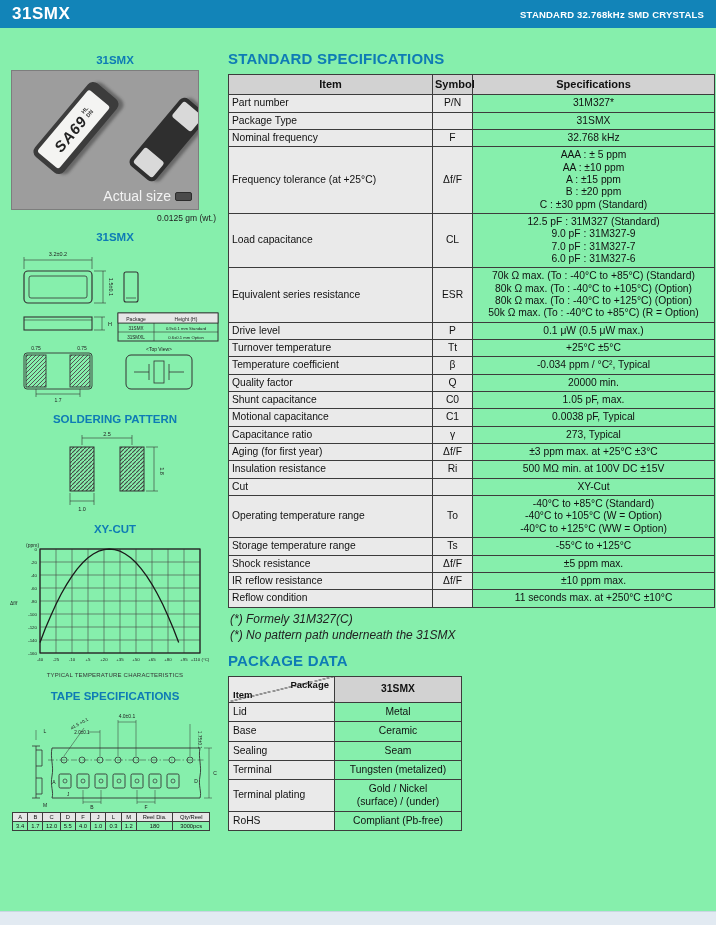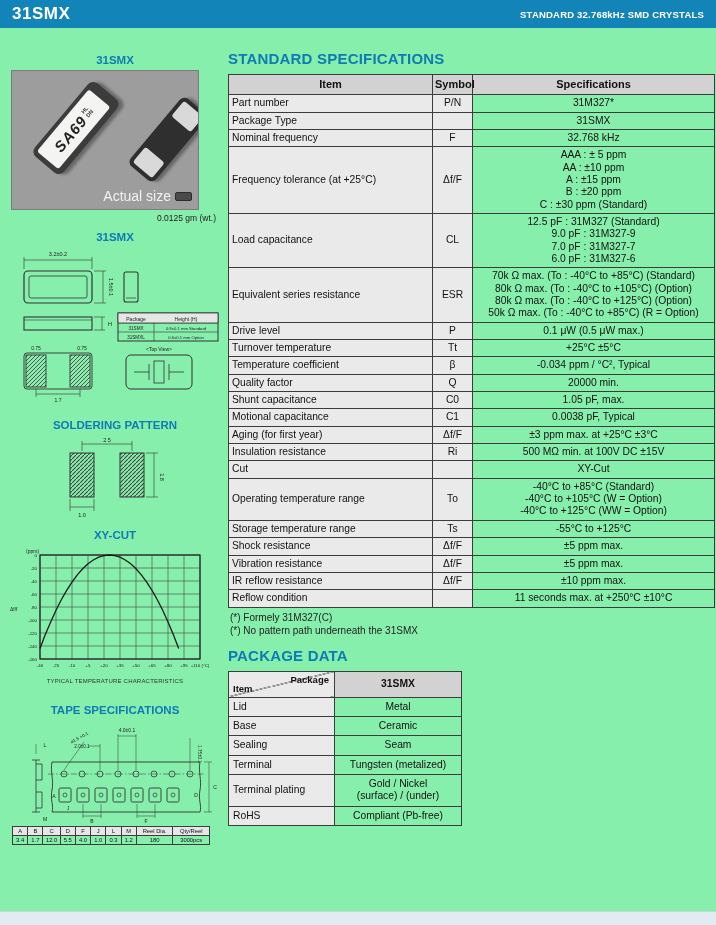--- a/index.html
+++ b/index.html
@@ -40,21 +40,21 @@
   .tape-table th{background:#e6e6e6;}
   
   .heading{color:#0e7bb5;font-weight:bold;font-size:15px;margin:0 0 7px 0;letter-spacing:.2px;}
   table.spec{border-collapse:collapse;table-layout:fixed;width:486px;border:1.5px solid #3c3c3c;}
   table.spec th,table.spec td{border:1px solid #3c3c3c;font-size:10.3px;line-height:1.2;
       padding:2px 3px;vertical-align:middle;box-sizing:border-box;}
   table.spec th{background:#d2d2d2;font-weight:bold;font-size:11px;padding:3px 2px;}
   td.c-item{background:#eaeaea;text-align:left;padding-left:6px;}
   td.c-sym{background:#eaeaea;text-align:center;}
   td.c-spec{text-align:center;white-space:pre-line;}
-  .footnotes{font-size:10px;color:#222;line-height:1.35;margin:3px 0 9px 2px;}
+  .footnotes{font-size:12px;color:#222;line-height:1.35;margin:3px 0 9px 2px;font-style:italic;}
   table.pkg{border-collapse:collapse;table-layout:fixed;width:233px;border:1.5px solid #3c3c3c;margin-top:2px;}
   table.pkg th,table.pkg td{border:1px solid #3c3c3c;font-size:10.3px;line-height:1.2;padding:3px 4px;box-sizing:border-box;}
   th.diag{position:relative;background:#eaeaea;height:26px;padding:0;
       background-image:linear-gradient(to bottom right,transparent 49.3%,#3c3c3c 49.3%,#3c3c3c 50.7%,transparent 50.7%);}
   .d-top{position:absolute;right:5px;top:2px;font-size:9.5px;font-weight:bold;}
   .d-bot{position:absolute;left:4px;bottom:2px;font-size:9.5px;font-weight:bold;}
   th.pkg-col{background:#d2d2d2;font-weight:bold;font-size:11.5px;text-align:center;}
   td.p-item{background:#eaeaea;text-align:left;}
   td.p-val{text-align:center;white-space:pre-line;}
   .bottom-strip{position:absolute;left:0;bottom:0;width:716px;height:13px;background:#e2eaf2;border-top:1px solid #c9d6e2;}
@@ -149,21 +149,21 @@
 
       <text x="151" y="104" font-size="5" text-anchor="middle">&lt;Top View&gt;</text>
       <rect x="118" y="108" width="66" height="34" rx="5" fill="none" stroke="#333" stroke-width="1"></rect>
       <line x1="126" y1="125" x2="141" y2="125" stroke="#333" stroke-width="0.8"></line>
       <line x1="161" y1="125" x2="176" y2="125" stroke="#333" stroke-width="0.8"></line>
       <line x1="141" y1="117" x2="141" y2="133" stroke="#333" stroke-width="0.8"></line>
       <line x1="161" y1="117" x2="161" y2="133" stroke="#333" stroke-width="0.8"></line>
       <rect x="146" y="114" width="10" height="22" fill="none" stroke="#333" stroke-width="0.8"></rect>
     </svg>
 
-    <div class="sec-title" style="margin-top:16px;">SOLDERING PATTERN</div>
+    <div class="sec-title" style="margin-top:10px;">SOLDERING PATTERN</div>
 
     <svg class="drawing" width="214" height="86" viewBox="0 0 214 86">
       <defs>
         <pattern id="hatch2" patternUnits="userSpaceOnUse" width="4" height="4">
           <path d="M0,4 L4,0" stroke="#444" stroke-width="1.1"></path>
         </pattern>
       </defs>
       <rect x="62" y="18" width="24" height="44" fill="url(#hatch2)" stroke="#333" stroke-width="1"></rect>
       <rect x="112" y="18" width="24" height="44" fill="url(#hatch2)" stroke="#333" stroke-width="1"></rect>
       <line x1="74" y1="16" x2="74" y2="6" stroke="#333" stroke-width="0.6"></line>
@@ -223,21 +223,21 @@
         <text x="29" y="89.8" font-size="4.4" text-anchor="end">-120</text>
         <line x1="32" y1="101" x2="192" y2="101" stroke="#444" stroke-width="0.6"></line>
         <text x="29" y="102.8" font-size="4.4" text-anchor="end">-140</text>
         <line x1="32" y1="114" x2="192" y2="114" stroke="#444" stroke-width="0.6"></line>
         <text x="29" y="115.8" font-size="4.4" text-anchor="end">-160</text>
         <rect x="32" y="10" width="160" height="104" fill="none" stroke="#222" stroke-width="1.2"></rect>
         <polyline points="32.0,103.4 37.3,89.6 42.7,76.9 48.0,65.3 53.3,54.8 58.7,45.4 64.0,37.1 69.3,29.9 74.7,23.8 80.0,18.8 85.3,15.0 90.7,12.2 96.0,10.6 101.3,10.0 106.7,10.6 112.0,12.2 117.3,15.0 122.7,18.8 128.0,23.8 133.3,29.9 138.7,37.1 144.0,45.4 149.3,54.8 154.7,65.3 160.0,76.9 165.3,89.6 170.7,103.4" fill="none" stroke="#1a1a1a" stroke-width="1.3"></polyline>
       </svg>
     <div class="chart-caption">TYPICAL TEMPERATURE CHARACTERISTICS</div>
 
-    <div class="sec-title" style="margin-top:20px;">TAPE SPECIFICATIONS</div>
+    <div class="sec-title" style="margin-top:12px;">TAPE SPECIFICATIONS</div>
 
     <svg class="drawing" width="210" height="104" viewBox="0 0 210 104">
 
       <path d="M28,40 L28,92 M24,40 L32,40 M24,92 L32,92 M28,44 L34,44 L34,60 L28,60 M28,72 L34,72 L34,88 L28,88" fill="none" stroke="#333" stroke-width="0.8"></path>
       <line x1="28" y1="34" x2="28" y2="24" stroke="#333" stroke-width="0.5"></line>
       <text x="37" y="27" font-size="5" text-anchor="middle">L</text>
       <text x="37" y="101" font-size="5" text-anchor="middle">M</text>
 
       <path d="M44,42 L192,42 M44,92 L192,92 M44,42 C42,52 46,60 44,70 C42,80 46,86 44,92 M192,42 C190,52 194,60 192,70 C190,80 194,86 192,92" fill="none" stroke="#333" stroke-width="0.9"></path>
 
@@ -424,20 +424,25 @@
             <td class="c-item">Shunt capacitance</td>
             <td class="c-sym">C0</td>
             <td class="c-spec">1.05 pF, max.</td>
           </tr>
         <tr>
             <td class="c-item">Motional capacitance</td>
             <td class="c-sym">C1</td>
             <td class="c-spec">0.0038 pF, Typical</td>
           </tr>
         <tr>
+            <td class="c-item">Capacitance ratio</td>
+            <td class="c-sym">γ</td>
+            <td class="c-spec">273, Typical</td>
+          </tr>
+        <tr>
             <td class="c-item">Aging (for first year)</td>
             <td class="c-sym">Δf/F</td>
             <td class="c-spec">±3 ppm max. at +25°C ±3°C</td>
           </tr>
         <tr>
             <td class="c-item">Insulation resistance</td>
             <td class="c-sym">Ri</td>
             <td class="c-spec">500 MΩ min. at 100V DC ±15V</td>
           </tr>
         <tr>
@@ -452,25 +457,20 @@
 -40°C to +105°C (W = Option)
 -40°C to +125°C (WW = Option)</td>
           </tr>
         <tr>
             <td class="c-item">Storage temperature range</td>
             <td class="c-sym">Ts</td>
             <td class="c-spec">-55°C to +125°C</td>
           </tr>
         <tr>
             <td class="c-item">Shock resistance</td>
-            <td class="c-sym">Δf/F</td>
-            <td class="c-spec">±5 ppm max.</td>
-          </tr>
-        <tr>
-            <td class="c-item">Vibration resistance</td>
             <td class="c-sym">Δf/F</td>
             <td class="c-spec">±5 ppm max.</td>
           </tr>
         <tr>
             <td class="c-item">IR reflow resistance</td>
             <td class="c-sym">Δf/F</td>
             <td class="c-spec">±10 ppm max.</td>
           </tr>
         <tr>
             <td class="c-item">Reflow condition</td>

